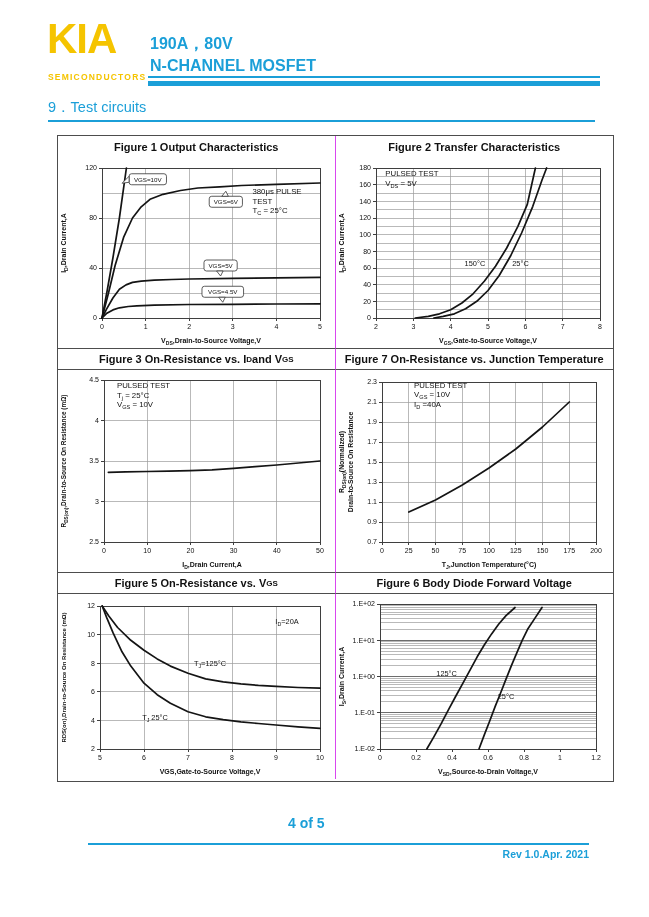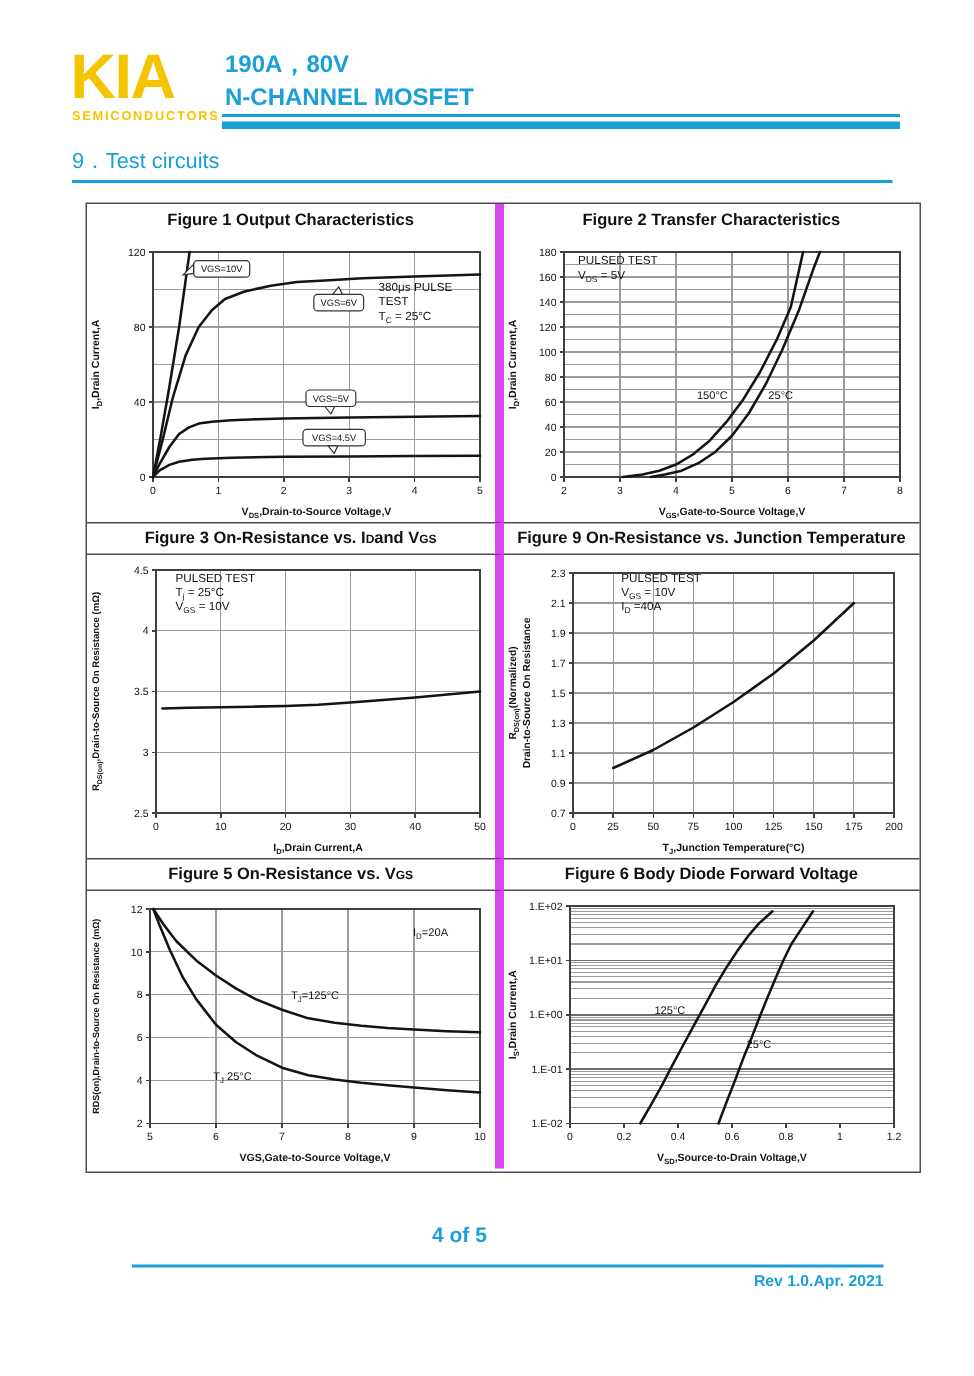--- a/index.html
+++ b/index.html
@@ -1,38 +1,38 @@
 <!DOCTYPE html>
 <html><head>
 <meta charset="utf-8">
 <style>
   html,body{margin:0;padding:0;background:#fff;}
   #page{position:relative;width:649px;height:917px;background:#ffffff;
         font-family:"Liberation Sans",sans-serif;overflow:hidden;}
 
   
-  .logo{position:absolute;left:47px;top:30px;color:#f5c400;
+  .logo{position:absolute;left:47px;top:18px;color:#f5c400;
         font-size:42px;font-weight:bold;letter-spacing:-1px;line-height:1;}
   .logo-sub{position:absolute;left:48px;top:72px;color:#f5c400;
         font-size:8.5px;font-weight:bold;letter-spacing:1.2px;}
   .hdr-sub{position:absolute;left:150px;top:33px;color:#1b9fd8;
         font-size:16px;font-weight:bold;line-height:1.4;}
   .part-no{position:absolute;right:52px;top:36px;color:#1b9fd8;font-size:27px;}
   .hdr-line1{position:absolute;left:148px;top:76px;width:452px;height:2px;background:#1b9fd8;}
   .hdr-line2{position:absolute;left:148px;top:81px;width:452px;height:5px;background:#1b9fd8;}
   .section-title{position:absolute;left:48px;top:98px;width:547px;color:#1b9fd8;
         font-size:14.5px;font-weight:normal;border-bottom:2px solid #1b9fd8;padding-bottom:3px;}
 
   
   .fig-table{position:absolute;left:57px;top:135px;width:555px;height:645px;
         border:1px solid #4d4d4d;display:grid;
         grid-template-columns:1fr 1fr;
         grid-template-rows:212px 22px 202px 22px 185px;}
   .fig-table > div{box-sizing:border-box;}
-  .col-l{border-right:6px solid #d946ef;}
+  .col-l{border-right:1px solid #d946ef;}
   .fig-cell{overflow:hidden;}
   .fig-title{height:22px;display:flex;align-items:center;justify-content:center;
         font-size:11px;font-weight:bold;color:#111;}
   .title-row{border-top:1px solid #4d4d4d;border-bottom:1px solid #4d4d4d;
         display:flex;align-items:center;justify-content:center;
         font-size:11px;font-weight:bold;color:#111;}
   .fig-title sub,.title-row sub{font-size:8px;}
   svg text{font-family:"Liberation Sans",sans-serif;fill:#111;}
 
   
@@ -181,21 +181,21 @@
           <path d="M79.2 160.0 L92.3 158.3 L103.5 155.8 L114.7 151.7 L125.9 145.0 L137.1 135.8 L148.3 123.3 L159.5 108.3 L170.7 90.0 L181.9 68.3 L191.2 46.7 L199.4 10.0" fill="none" stroke="#141414" stroke-width="1.7" stroke-linejoin="round" stroke-linecap="round"></path>
           <path d="M97.9 160.0 L107.2 158.3 L118.4 155.8 L129.6 150.8 L140.8 143.3 L152.0 132.5 L163.2 117.5 L174.4 98.3 L185.6 75.0 L196.8 48.3 L206.1 21.7 L210.6 10.0" fill="none" stroke="#141414" stroke-width="1.7" stroke-linejoin="round" stroke-linecap="round"></path>
           <text x="138.93333333333334" y="108.23333333333335" text-anchor="middle" font-size="7.4"><tspan>150°C</tspan></text>
           <text x="184.48000000000002" y="108.23333333333335" text-anchor="middle" font-size="7.4"><tspan>25°C</tspan></text>
           <text x="49.33333333333333" y="18.333333333333343" font-size="7.8"><tspan>PULSED TEST</tspan></text>
           <text x="49.33333333333333" y="27.73333333333334" font-size="7.8"><tspan>V</tspan><tspan dy="2" font-size="72%">DS</tspan><tspan dy="-2"> = 5V</tspan></text>
         </svg>
     </div>
 
     <div class="title-row col-l">Figure 3 On-Resistance vs. I<sub>D</sub> and V<sub>GS</sub></div>
-    <div class="title-row">Figure 9 On-Resistance vs. Junction Temperature</div>
+    <div class="title-row">Figure 7 On-Resistance vs. Junction Temperature</div>
 
     <div class="fig-cell col-l">
       <svg width="276" height="200" viewBox="0 0 276 200">
           <line x1="89.2" y1="10" x2="89.2" y2="172" stroke="#9b9b9b" stroke-width="0.7" shape-rendering="crispEdges"></line>
           <line x1="132.4" y1="10" x2="132.4" y2="172" stroke="#9b9b9b" stroke-width="0.7" shape-rendering="crispEdges"></line>
           <line x1="175.6" y1="10" x2="175.6" y2="172" stroke="#9b9b9b" stroke-width="0.7" shape-rendering="crispEdges"></line>
           <line x1="218.8" y1="10" x2="218.8" y2="172" stroke="#9b9b9b" stroke-width="0.7" shape-rendering="crispEdges"></line>
           <line x1="46" y1="131.5" x2="262" y2="131.5" stroke="#9b9b9b" stroke-width="0.7" shape-rendering="crispEdges"></line>
           <line x1="46" y1="91" x2="262" y2="91" stroke="#9b9b9b" stroke-width="0.7" shape-rendering="crispEdges"></line>
           <line x1="46" y1="50.5" x2="262" y2="50.5" stroke="#9b9b9b" stroke-width="0.7" shape-rendering="crispEdges"></line>

